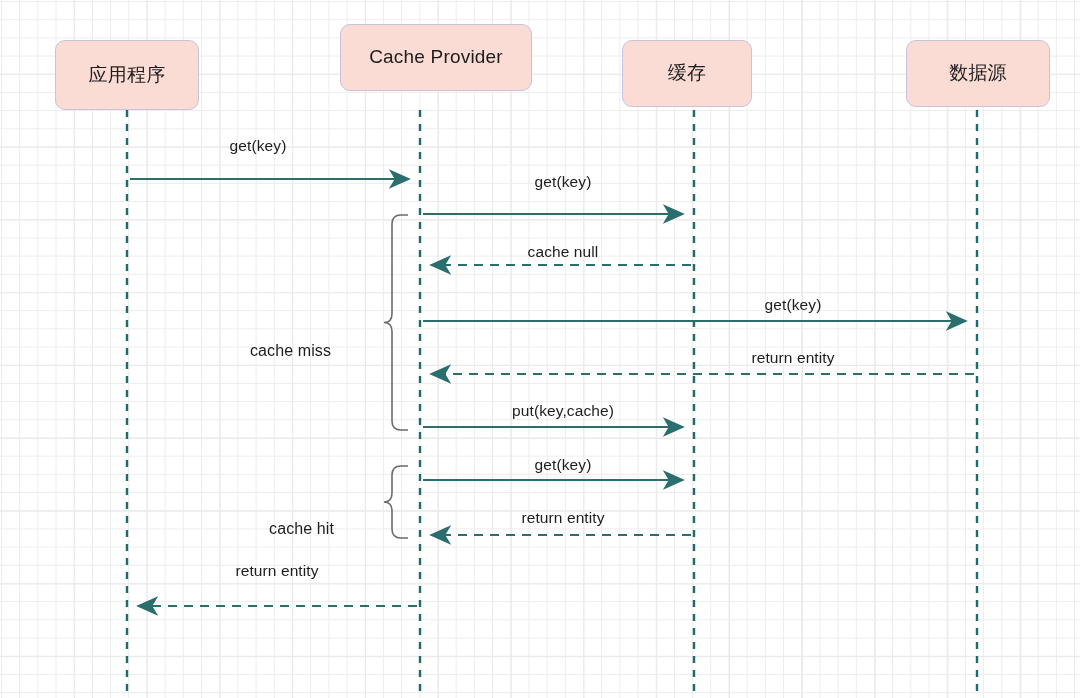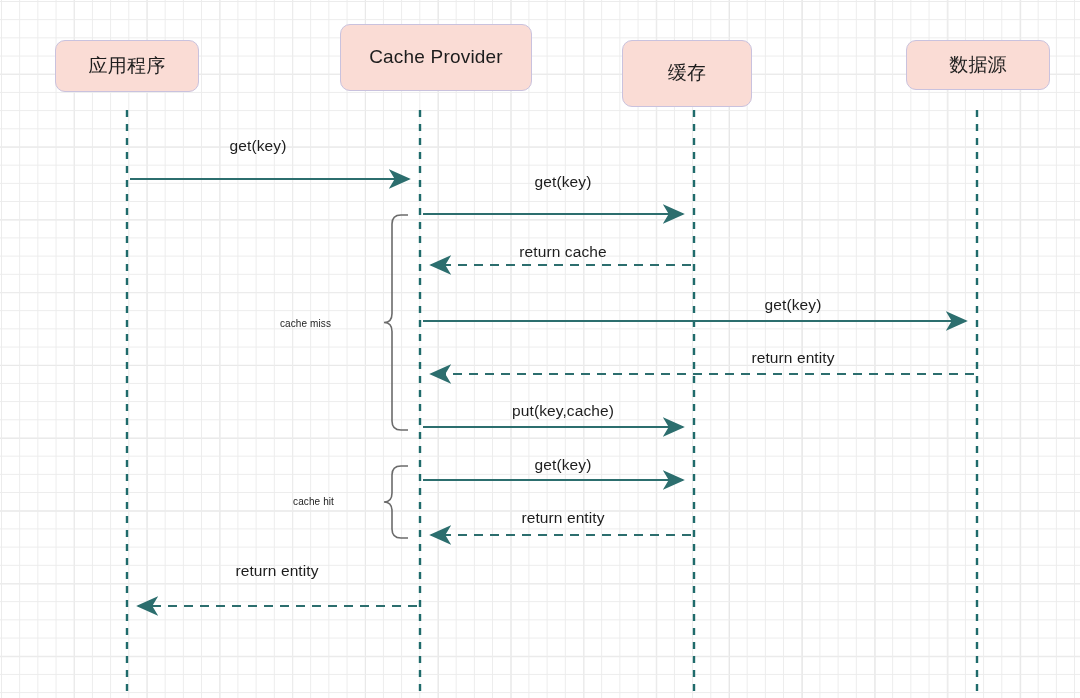--- a/index.html
+++ b/index.html
@@ -55,25 +55,26 @@
     position: absolute;
     font-size: 15.5px;
     color: #1d1d1d;
     white-space: nowrap;
     transform: translate(-50%, -50%);
     letter-spacing: 0.1px;
     text-align: center;
   }
   .group-label {
     position: absolute;
-    font-size: 10px;
+    font-size: 16px;
     color: #1d1d1d;
     white-space: nowrap;
     transform: translate(-100%, -50%);
     letter-spacing: 0.1px;
+    margin-top: 28px;
   }
 </style>
 </head>
 <body>
 
 <div id="canvas">
 
   <svg id="diagram-svg" viewBox="0 0 1080 698" xmlns="http://www.w3.org/2000/svg">
     <defs>
       <marker id="arrowhead" viewBox="0 0 12 12" refX="11" refY="6" markerWidth="11" markerHeight="11" orient="auto-start-reverse">
@@ -100,37 +101,37 @@
         <line x1="423" x2="966" y1="321" y2="321" stroke="#2c6e6e" stroke-width="2" marker-end="url(#arrowhead)"></line>
         <line x1="974" x2="431" y1="374" y2="374" stroke="#2c6e6e" stroke-width="2" stroke-dasharray="9 7" marker-end="url(#arrowhead)"></line>
         <line x1="423" x2="683" y1="427" y2="427" stroke="#2c6e6e" stroke-width="2" marker-end="url(#arrowhead)"></line>
         <line x1="423" x2="683" y1="480" y2="480" stroke="#2c6e6e" stroke-width="2" marker-end="url(#arrowhead)"></line>
         <line x1="691" x2="431" y1="535" y2="535" stroke="#2c6e6e" stroke-width="2" stroke-dasharray="9 7" marker-end="url(#arrowhead)"></line>
         <line x1="417" x2="138" y1="606" y2="606" stroke="#2c6e6e" stroke-width="2" stroke-dasharray="9 7" marker-end="url(#arrowhead)"></line>
       </g>
   </svg>
 
   <div id="participants-layer">
-      <div class="participant-box" style="left: 55px; top: 40px; width: 144px; height: 52px; background: rgb(250, 220, 213); border: 1.5px solid rgb(201, 194, 222);">
+      <div class="participant-box" style="left: 55px; top: 40px; width: 144px; height: 70px; background: rgb(250, 220, 213); border: 1.5px solid rgb(201, 194, 222);">
         <span class="participant-label">应用程序</span>
       </div>
       <div class="participant-box" style="left: 340px; top: 24px; width: 192px; height: 67px; background: rgb(250, 220, 213); border: 1.5px solid rgb(201, 194, 222);">
         <span class="participant-label">Cache Provider</span>
       </div>
       <div class="participant-box" style="left: 622px; top: 40px; width: 130px; height: 67px; background: rgb(250, 220, 213); border: 1.5px solid rgb(201, 194, 222);">
         <span class="participant-label">缓存</span>
       </div>
-      <div class="participant-box" style="left: 906px; top: 40px; width: 144px; height: 50px; background: rgb(250, 220, 213); border: 1.5px solid rgb(201, 194, 222);">
+      <div class="participant-box" style="left: 906px; top: 40px; width: 144px; height: 67px; background: rgb(250, 220, 213); border: 1.5px solid rgb(201, 194, 222);">
         <span class="participant-label">数据源</span>
       </div>
     </div>
   <div id="labels-layer">
       <div class="msg-label" style="left: 258px; top: 146px;">get(key)</div>
       <div class="msg-label" style="left: 563px; top: 182px;">get(key)</div>
-      <div class="msg-label" style="left: 563px; top: 252px;">return cache</div>
+      <div class="msg-label" style="left: 563px; top: 252px;">cache null</div>
       <div class="msg-label" style="left: 793px; top: 305px;">get(key)</div>
       <div class="msg-label" style="left: 793px; top: 358px;">return entity</div>
       <div class="msg-label" style="left: 563px; top: 411px;">put(key,cache)</div>
       <div class="msg-label" style="left: 563px; top: 465px;">get(key)</div>
       <div class="msg-label" style="left: 563px; top: 518px;">return entity</div>
       <div class="msg-label" style="left: 277px; top: 571px;">return entity</div>
       <div class="group-label" style="left: 331px; top: 323px;">cache miss</div>
       <div class="group-label" style="left: 334px; top: 501px; text-align: center;">cache hit</div>
     </div>
 

